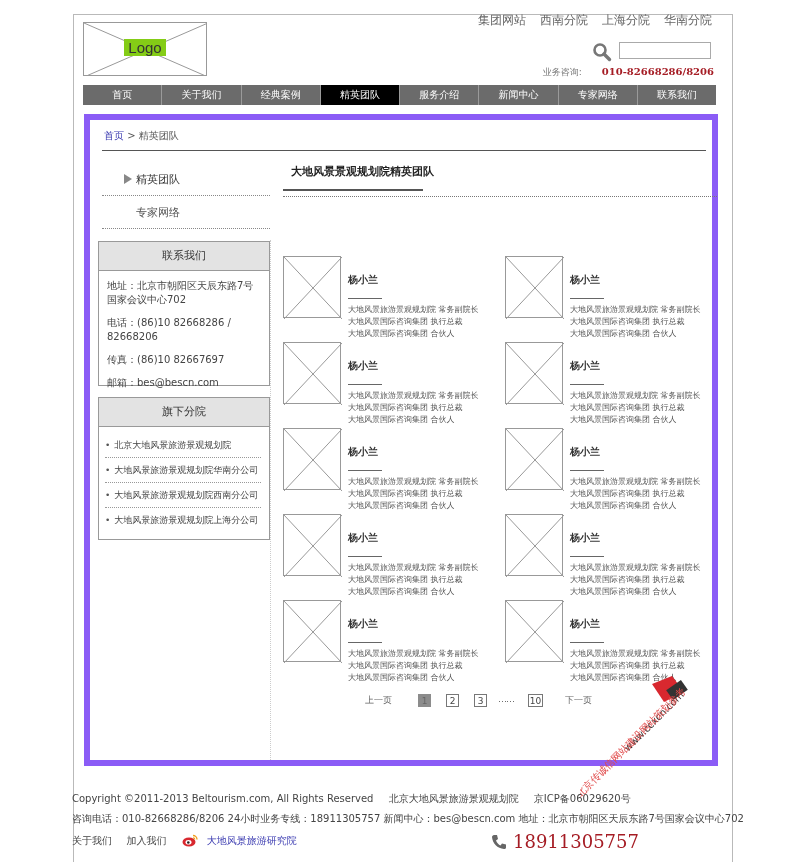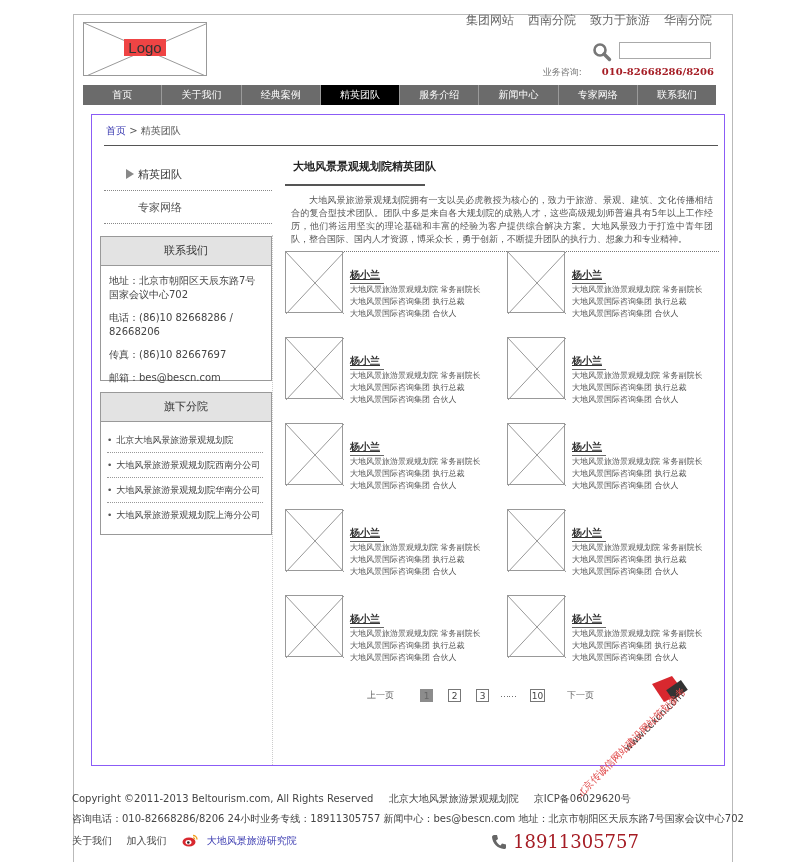--- a/index.html
+++ b/index.html
@@ -16,21 +16,21 @@
   .logo {
     position: absolute; left: 83px; top: 22px; width: 124px; height: 54px;
     border: 1px solid #999; box-sizing: border-box; overflow: hidden;
   }
   .logo svg { position: absolute; left: 0; top: 0; }
   .logo-text {
     position: absolute; left: 0; right: 0; top: 16px; text-align: center;
     font-family: "Liberation Sans", sans-serif; font-size: 15px; color: #333;
     background: transparent;
   }
-  .logo-text span { background: #ef4444; padding: 0 4px; }
+  .logo-text span { background: #84cc16; padding: 0 4px; }
   .toplinks {
     position: absolute; top: 12px; right: 88px; display: flex; gap: 14px;
     font-size: 12px; color: #666;
   }
   .toplinks a { color: #666; text-decoration: none; }
   .search-icon { position: absolute; left: 592px; top: 42px; width: 20px; height: 20px; }
   .search-input {
     position: absolute; left: 619px; top: 42px; width: 92px; height: 17px;
     border: 1px solid #aaa; box-sizing: border-box; padding: 0 3px; font-size: 10px;
   }
@@ -48,22 +48,22 @@
     background: #6b6b6b;
   }
   .nav-item {
     flex: 1; color: #fff; font-size: 10px; text-align: center; line-height: 20px;
     border-right: 1px solid #9a9a9a; cursor: pointer;
   }
   .nav-item:last-child { border-right: none; }
   .nav-item.active { background: #000; }
   
   .main {
-    position: absolute; left: 91px; top: 114px; width: 634px; height: 652px;
-    border: 1px solid #8b5cf6; box-sizing: border-box;
+    position: absolute; left: 84px; top: 114px; width: 634px; height: 652px;
+    border: 6px solid #8b5cf6; box-sizing: border-box;
   }
   .breadcrumb {
     position: absolute; left: 14px; top: 9px; font-size: 10px; color: #555;
   }
   .breadcrumb a { color: #3a3ab0; text-decoration: none; }
   .bc-rule {
     position: absolute; left: 12px; right: 6px; top: 30px; height: 1px; background: #555;
   }
   .sidebar-divider {
     position: absolute; left: 180px; top: 120px; bottom: 0; border-left: 1px dotted #ccc;
@@ -113,24 +113,24 @@
   }
   .card { display: flex; height: 62px; cursor: pointer; }
   .photo {
     width: 58px; height: 62px; border: 1px solid #999; box-sizing: border-box; flex: none;
     position: relative;
   }
   .photo svg { position: absolute; left: 0; top: 0; }
   .card-info { margin-left: 7px; }
   .card-name {
     font-size: 10px; color: #333; font-weight: bold; display: inline-block;
-    padding-bottom: 1px; border-bottom: 1px solid #666; width: 34px; margin-top: 17px; text-decoration: underline;
+    padding-bottom: 11px; border-bottom: 1px solid #666; width: 34px; margin-top: 17px;
   }
   .card-line { font-size: 8px; color: #555; line-height: 12px; white-space: nowrap; }
-  .card-line.first { }
+  .card-line.first { margin-top: 5px; }
   
   .pager {
     position: absolute; left: 275px; top: 574px; width: 320px; height: 14px;
     font-size: 9px; color: #666;
   }
   .pager .pg { position: absolute; top: 0; cursor: pointer; }
   .pager .box {
     width: 13px; height: 13px; border: 1px solid #777; box-sizing: border-box;
     text-align: center; line-height: 12px; font-size: 9px; color: #444; background: #fff;
   }
@@ -161,21 +161,21 @@
   <svg width="124" height="54">
     <line x1="0" y1="0" x2="124" y2="54" stroke="#999" stroke-width="1"></line>
     <line x1="124" y1="0" x2="0" y2="54" stroke="#999" stroke-width="1"></line>
   </svg>
   <div class="logo-text"><span>Logo</span></div>
 </div>
 
 <div class="toplinks">
   <a href="#">集团网站</a>
   <a href="#">西南分院</a>
-  <a href="#">致力于旅游</a>
+  <a href="#">上海分院</a>
   <a href="#">华南分院</a>
 </div>
 
 <svg class="search-icon" viewBox="0 0 20 20">
   <circle cx="8" cy="8" r="5.5" fill="none" stroke="#777" stroke-width="2.6"></circle>
   <line x1="12" y1="12" x2="17.5" y2="17.5" stroke="#777" stroke-width="3.4" stroke-linecap="round"></line>
 </svg>
 <input class="search-input" type="text" placeholder="" style="">
 
 <div class="hotline">
@@ -220,30 +220,29 @@
       <p>电话：(86)10 82668286 / 82668206</p>
       <p>传真：(86)10 82667697</p>
       <p>邮箱：bes@bescn.com</p>
     </div>
   </div>
 
   <div class="panel" style="top:277px; height:143px;">
     <div class="panel-head">旗下分院</div>
     <ul class="branch-list">
       <li>北京大地风景旅游景观规划院</li>
+      <li>大地风景旅游景观规划院华南分公司</li>
       <li>大地风景旅游景观规划院西南分公司</li>
-      <li>大地风景旅游景观规划院华南分公司</li>
       <li>大地风景旅游景观规划院上海分公司</li>
     </ul>
   </div>
 
   <div class="content">
     <h2 class="content-title">大地风景景观规划院精英团队</h2>
     <div class="title-rule"></div>
-    <p class="intro">大地风景旅游景观规划院拥有一支以吴必虎教授为核心的，致力于旅游、景观、建筑、文化传播相结合的复合型技术团队。团队中多是来自各大规划院的成熟人才，这些高级规划师普遍具有5年以上工作经历，他们将运用坚实的理论基础和丰富的经验为客户提供综合解决方案。大地风景致力于打造中青年团队，整合国际、国内人才资源，博采众长，勇于创新，不断提升团队的执行力、想象力和专业精神。</p>
     <div class="intro-rule"></div>
 
     <div class="team-grid">
 
       <div class="card">
         <div class="photo">
           <svg width="58" height="62">
               <line x1="0" y1="0" x2="58" y2="62" stroke="#999"></line>
               <line x1="58" y1="0" x2="0" y2="62" stroke="#999"></line>
             </svg>

